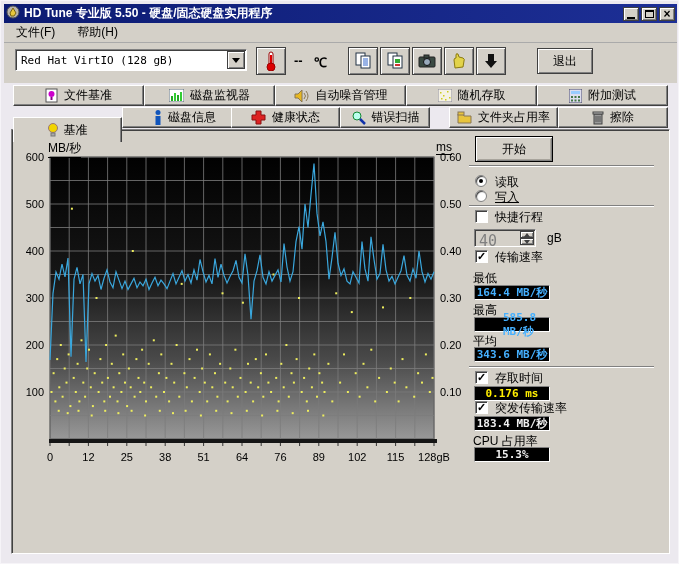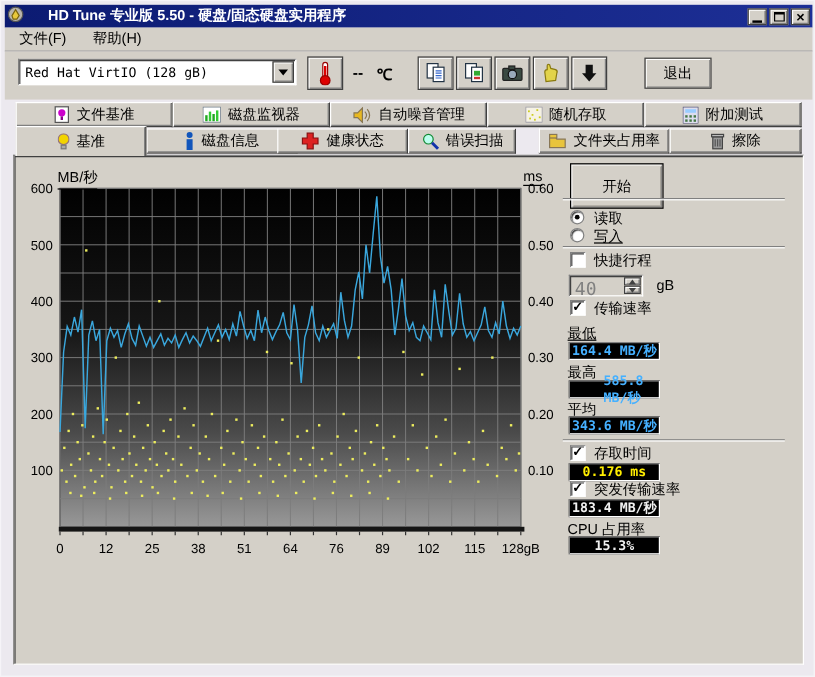--- a/index.html
+++ b/index.html
@@ -2,21 +2,21 @@
 <html><head>
 <meta charset="utf-8">
 <style>
   html,body{margin:0;padding:0;background:#fff;}
   *{box-sizing:border-box;}
   .window{position:relative;width:679px;height:564px;background:#ece9ef;
     font-family:"Liberation Sans",sans-serif;font-size:12px;color:#000;overflow:hidden;
     border:1px solid #f6f4f8;}
   .titlebar{position:absolute;left:3px;top:3px;width:673px;height:19px;
     background:linear-gradient(90deg,#0c1b72,#1d2f96);color:#fff;display:flex;align-items:center;padding:0 2px;}
-  .title-text{font-weight:bold;font-size:12px;margin-left:20px;white-space:nowrap;}
+  .title-text{font-weight:bold;font-size:12px;margin-left:4px;white-space:nowrap;}
   .winbtns{margin-left:auto;display:flex;gap:2px;}
   .winbtn{width:16px;height:14px;background:#d4d0c8;border:1px solid #404040;
     box-shadow:inset 1px 1px 0 #fff,inset -1px -1px 0 #808080;display:flex;align-items:center;justify-content:center;
     font-size:10px;line-height:10px;color:#000;}
   .min-glyph{width:8px;height:2px;background:#000;margin-top:8px;}
   .max-glyph{width:9px;height:8px;border:1px solid #000;border-top-width:2px;}
   .menubar{position:absolute;left:3px;top:22px;width:673px;height:20px;background:#d4d0c8;display:flex;align-items:center;gap:14px;padding-left:8px;border-bottom:1px solid #aaa;}
   .menu-item{padding:2px 4px;}
   .toolbar{position:absolute;left:3px;top:42px;width:673px;height:40px;background:#d4d0c8;}
   .combo{position:absolute;left:11px;top:6px;width:232px;height:22px;background:#fff;
@@ -196,21 +196,21 @@
           <rect x="5.5" y="7" width="2" height="2"></rect>
           <rect x="9" y="7" width="2" height="2"></rect>
           <rect x="2" y="10.5" width="2" height="2"></rect>
           <rect x="5.5" y="10.5" width="2" height="2"></rect>
           <rect x="9" y="10.5" width="2" height="2"></rect>
         </g>
       </svg>
     <span>附加测试</span>
   </div>
 
-  <div class="tab active" style="left:12px;top:104px;width:109px;">
+  <div class="tab active" style="left:12px;top:116px;width:109px;">
     <svg width="10" height="15">
         <circle cx="5" cy="5" r="4.5" fill="#f2d400" stroke="#977"></circle>
         <rect x="3" y="10" width="4" height="3" fill="#aaa" stroke="#777"></rect>
       </svg>
     <span>基准</span>
   </div>
   <div class="tab" style="left:121px;top:106px;width:126px;justify-content:center;">
     <svg width="8" height="15">
         <circle cx="4" cy="2.5" r="2.5" fill="#15b"></circle>
         <rect x="1.5" y="6" width="5" height="9" fill="#15b"></rect>
@@ -505,21 +505,21 @@
         <text text-anchor="middle" x="268.4" y="331">76</text>
         <text text-anchor="middle" x="306.8" y="331">89</text>
         <text text-anchor="middle" x="345.2" y="331">102</text>
         <text text-anchor="middle" x="383.6" y="331">115</text>
         <text text-anchor="middle" x="422.0" y="331">128gB</text>
       </svg>
 
     <div class="axis-title" style="left:36px;top:10px;">MB/秒</div>
     <div class="axis-title" style="left:424px;top:10px;">ms</div>
 
-    <div class="ctl btn3d" style="left:463px;top:6px;width:78px;height:38px;">
+    <div class="ctl btn3d" style="left:463px;top:6px;width:78px;height:26px;">
       <span>开始</span>
     </div>
 
     <div class="divider" style="left:457px;top:35px;width:185px;"></div>
 
     <div class="ctl radio" style="left:463px;top:45px;">
         <span class="dot"></span>
       </div>
     <span class="ctl ctl-label" style="left:483px;top:44px;">读取</span>
     <div class="ctl radio" style="left:463px;top:60px;"></div>
@@ -541,21 +541,21 @@
           </span>
       </span>
     </div>
     <span class="ctl ctl-label" style="left:535px;top:101px;">gB</span>
 
     <div class="ctl cb" style="left:463px;top:120px;">
         <span>✓</span>
       </div>
     <span class="ctl ctl-label" style="left:483px;top:119px;text-align:center;">传输速率</span>
 
-    <span class="ctl ctl-label" style="left:461px;top:140px;text-decoration:underline;">最低</span>
+    <span class="ctl ctl-label" style="left:461px;top:140px;">最低</span>
     <div class="ctl lcd cyan" style="left:462px;top:155px;">164.4 MB/秒</div>
     <span class="ctl ctl-label" style="left:461px;top:172px;">最高</span>
     <div class="ctl lcd cyan" style="left:462px;top:187px;padding-left:28px;">585.8 MB/秒</div>
     <span class="ctl ctl-label" style="left:461px;top:203px;text-align:center;">平均</span>
     <div class="ctl lcd cyan" style="left:462px;top:217px;">343.6 MB/秒</div>
 
     <div class="divider" style="left:457px;top:236px;width:185px;"></div>
 
     <div class="ctl cb" style="left:463px;top:241px;">
         <span>✓</span>

